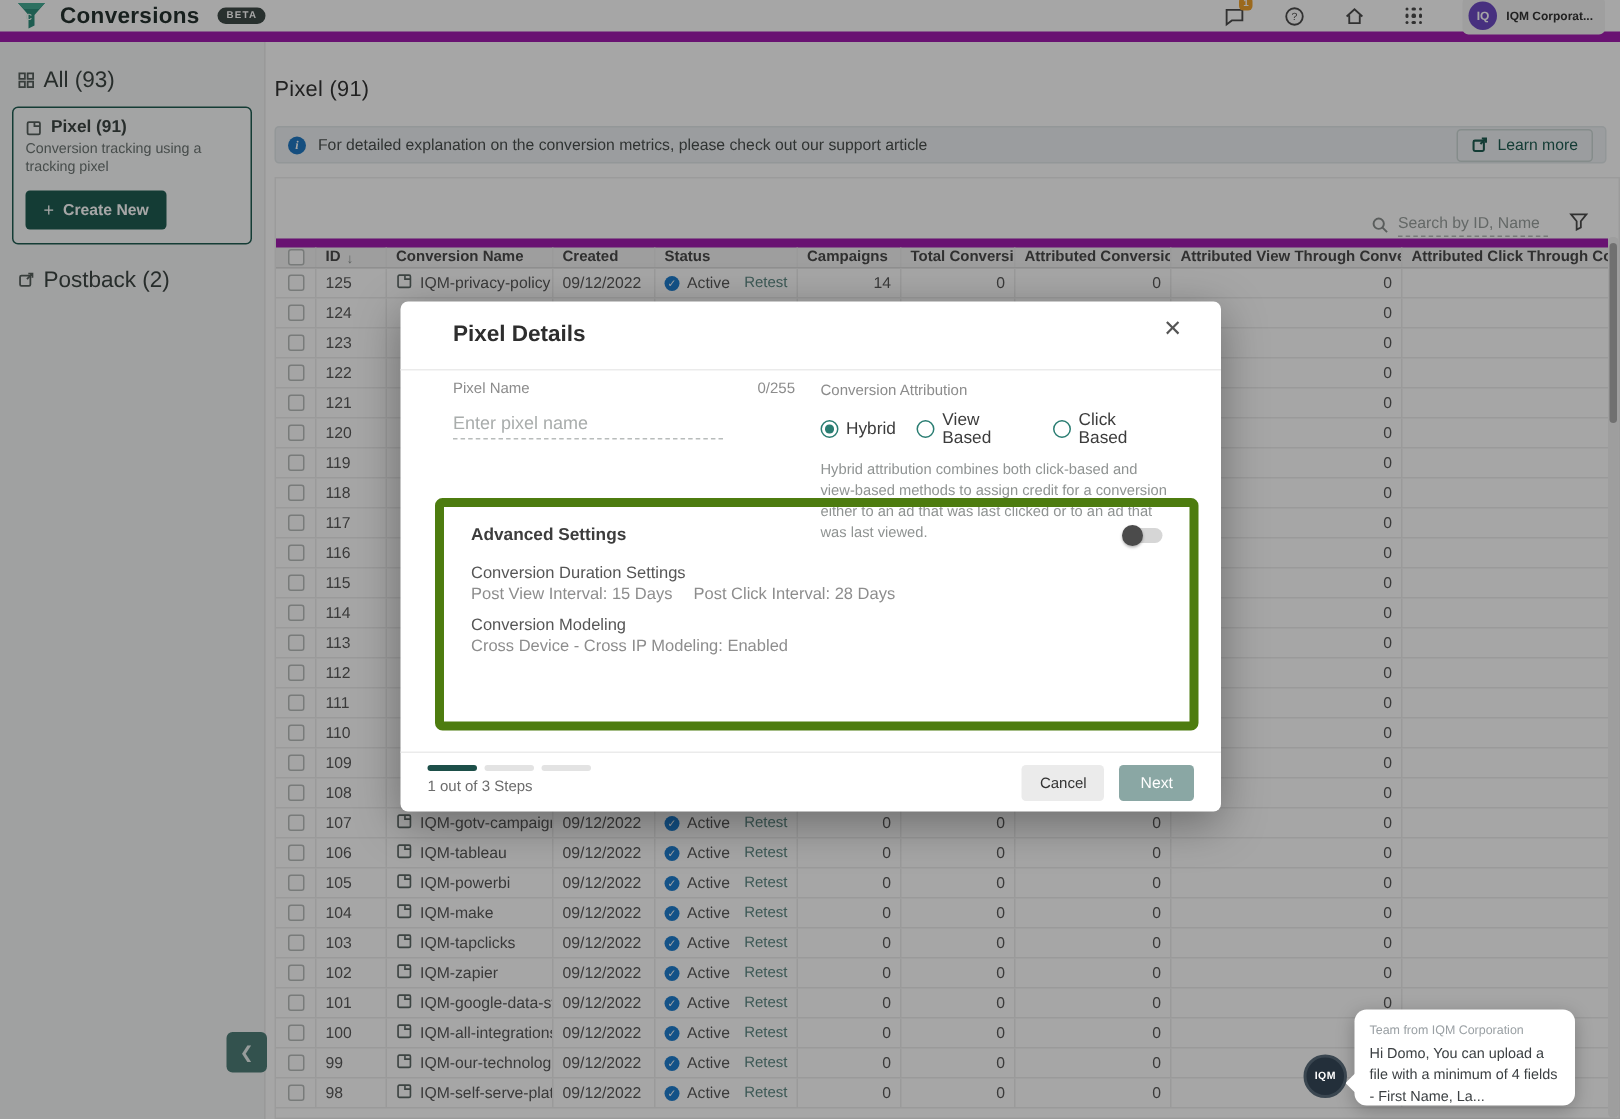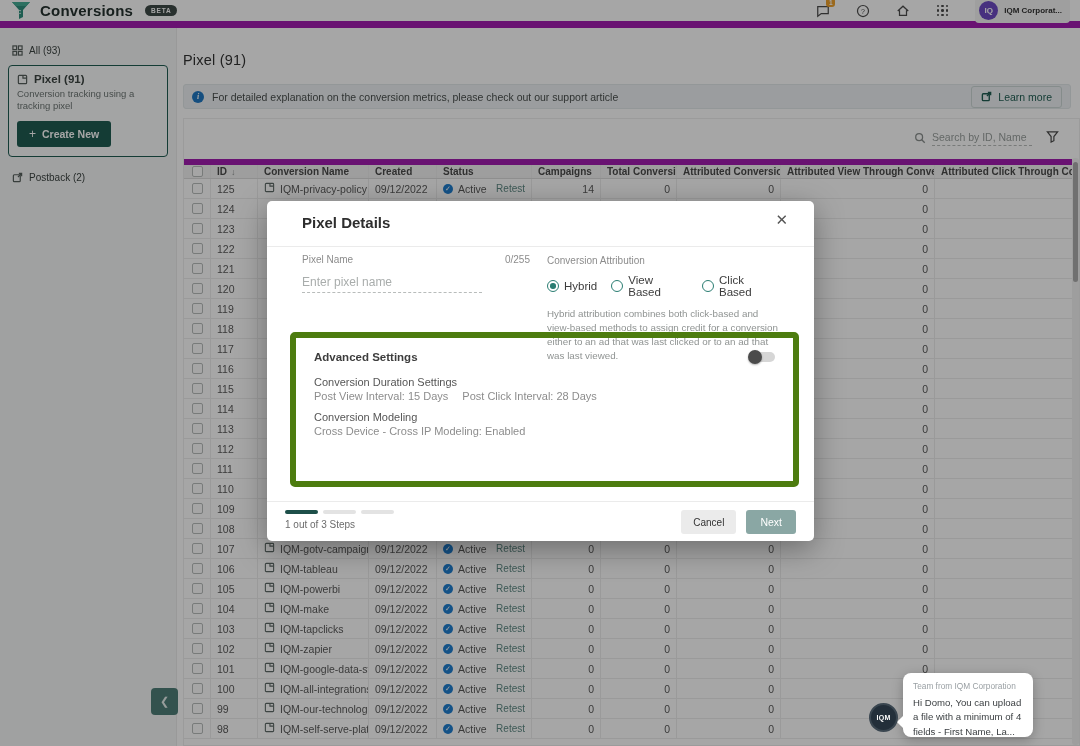--- a/index.html
+++ b/index.html
@@ -24,21 +24,21 @@
     min-width:9px; height:9px; border-radius:3px; display:flex; align-items:center; justify-content:center; padding:0 2px; }
   .apps-grid { display:grid; grid-template-columns:repeat(3,3px); grid-template-rows:repeat(3,3px); gap:1.5px; }
   .apps-grid i { background:#4c4c4c; border-radius:50%; width:2.5px; height:2.5px; }
   .account { display:flex; align-items:center; gap:6px; background:#f4f4f4; border-radius:4px; padding:3px 8px 3px 4px; cursor:pointer; }
   .avatar { width:19px; height:19px; border-radius:50%; background:#6d4bc4; color:#fff; font-size:8px; font-weight:bold;
     display:flex; align-items:center; justify-content:center; }
   .account-name { font-size:8px; font-weight:bold; color:#333; }
 
   
   .sidebar { position:absolute; left:0; top:28px; width:177px; height:718px; background:#f6f7f7; border-right:1px solid #ececec; padding:12px 8px; }
-  .side-item { display:flex; align-items:center; gap:6px; font-size:10px; color:#3d4543; padding:5px 4px; cursor:pointer; }
+  .side-item { display:flex; align-items:center; gap:6px; font-size:15px; color:#3d4543; padding:5px 4px; cursor:pointer; }
   .side-item svg { stroke:#57605d; fill:none; stroke-width:1.3; }
   .pixel-card { border:1px solid #1f5c52; border-radius:4px; background:#fbfcfc; padding:7px 8px 9px; margin:4px 0 10px; }
   .pixel-card .side-item { padding:0 0 3px; font-weight:bold; font-size:11.5px; }
   .pixel-desc { font-size:9.5px; color:#6d7674; line-height:1.3; margin-bottom:8px; }
   .create-btn { display:inline-flex; align-items:center; gap:6px; background:#1f5c52; color:#fff; border:none; border-radius:3px;
     font-size:10.5px; font-weight:bold; padding:7px 12px; cursor:pointer; font-family:inherit; }
   .create-btn .plus { font-size:12px; font-weight:normal; line-height:8px; }
   .collapse-btn { position:absolute; left:151px; top:688px; width:27px; height:27px; background:#4f7f79; border:none; border-radius:4px;
     color:#e8f0ee; font-size:11px; cursor:pointer; display:flex; align-items:center; justify-content:center; z-index:6; }
 
@@ -47,21 +47,21 @@
   .banner { position:absolute; left:183px; top:84px; width:888px; height:25px; background:#eef2f4; border:1px solid #e2e8ea; border-radius:3px;
     display:flex; align-items:center; padding:0 8px; gap:8px; }
   .info-icon { width:12px; height:12px; border-radius:50%; background:#2179c4; color:#fff; font-size:8px; font-weight:bold;
     display:flex; align-items:center; justify-content:center; flex:0 0 auto; font-family:"Liberation Serif", serif; font-style:italic; }
   .banner-text { font-size:10.5px; color:#4a4f4e; }
   .learn-more { margin-left:auto; display:flex; align-items:center; gap:6px; color:#1f5c52; font-size:10.5px;
     border:1px solid #cdd8d6; background:transparent; border-radius:3px; padding:4px 9px; cursor:pointer; font-family:inherit; }
   .learn-more svg { stroke:#1f5c52; fill:none; stroke-width:1.5; }
 
   .table-card { position:absolute; left:183px; top:118px; width:897px; height:628px; background:#fff; border:1px solid #efefef; }
-  .search-row { position:absolute; right:20px; top:10px; display:flex; align-items:center; gap:14px; }
+  .search-row { position:absolute; right:20px; top:22px; display:flex; align-items:flex-start; gap:14px; }
   .search-box { display:flex; align-items:center; gap:6px; }
   .search-box svg { stroke:#8a8f8e; fill:none; stroke-width:1.5; }
   .search-input { border:none; border-bottom:1px dashed #b8bcbb; background:transparent; width:100px; font-size:10.5px;
     color:#555; padding:2px 0; outline:none; font-family:inherit; }
   .search-input::placeholder { color:#9aa09e; }
   .filter-btn { background:none; border:none; cursor:pointer; padding:0; }
   .filter-btn svg { stroke:#4c4c4c; fill:none; stroke-width:1.3; }
 
   .tbl { position:absolute; left:0; top:40px; width:888px; }
   .tr { display:flex; height:20px; align-items:center; border-bottom:1px solid #ededed; font-size:10.5px; color:#5a5a5a; }
@@ -125,21 +125,21 @@
   .steps-text { font-size:10px; color:#6c6c6c; }
   .footer-btns { position:absolute; right:18px; top:8px; display:flex; gap:10px; }
   .btn-cancel { background:#ebebeb; border:none; border-radius:3px; font-size:10px; color:#333; padding:6px 12px; cursor:pointer; font-family:inherit; }
   .btn-next { background:#8aa7a4; border:none; border-radius:3px; font-size:10.5px; color:#fff; padding:6px 14px; cursor:pointer; font-family:inherit; }
 
   
   .chat { position:absolute; z-index:60; }
   .chat-avatar { position:absolute; left:869px; top:703px; width:29px; height:29px; border-radius:50%; background:#232f3a;
     color:#fff; font-size:7px; font-weight:bold; display:flex; align-items:center; justify-content:center; z-index:61;
     border:2px solid #3a4650; letter-spacing:.3px; cursor:pointer; }
-  .chat-bubble { position:absolute; left:903px; top:673px; width:130px; height:64px; background:#fff; border-radius:8px;
+  .chat-bubble { position:absolute; left:903px; top:673px; width:147px; height:64px; background:#fff; border-radius:8px;
     box-shadow:0 3px 12px rgba(0,0,0,.25); padding:8px 10px; z-index:60; }
   .chat-bubble::after { content:""; position:absolute; left:-4px; bottom:10px; width:10px; height:10px; background:#fff; transform:rotate(45deg); }
   .chat-from { font-size:8.3px; color:#9aa0a4; margin-bottom:5px; }
   .chat-msg { font-size:9.6px; color:#3c4043; line-height:1.5; }
 </style>
 </head>
 <body>
 
 <div class="canvas">
 

